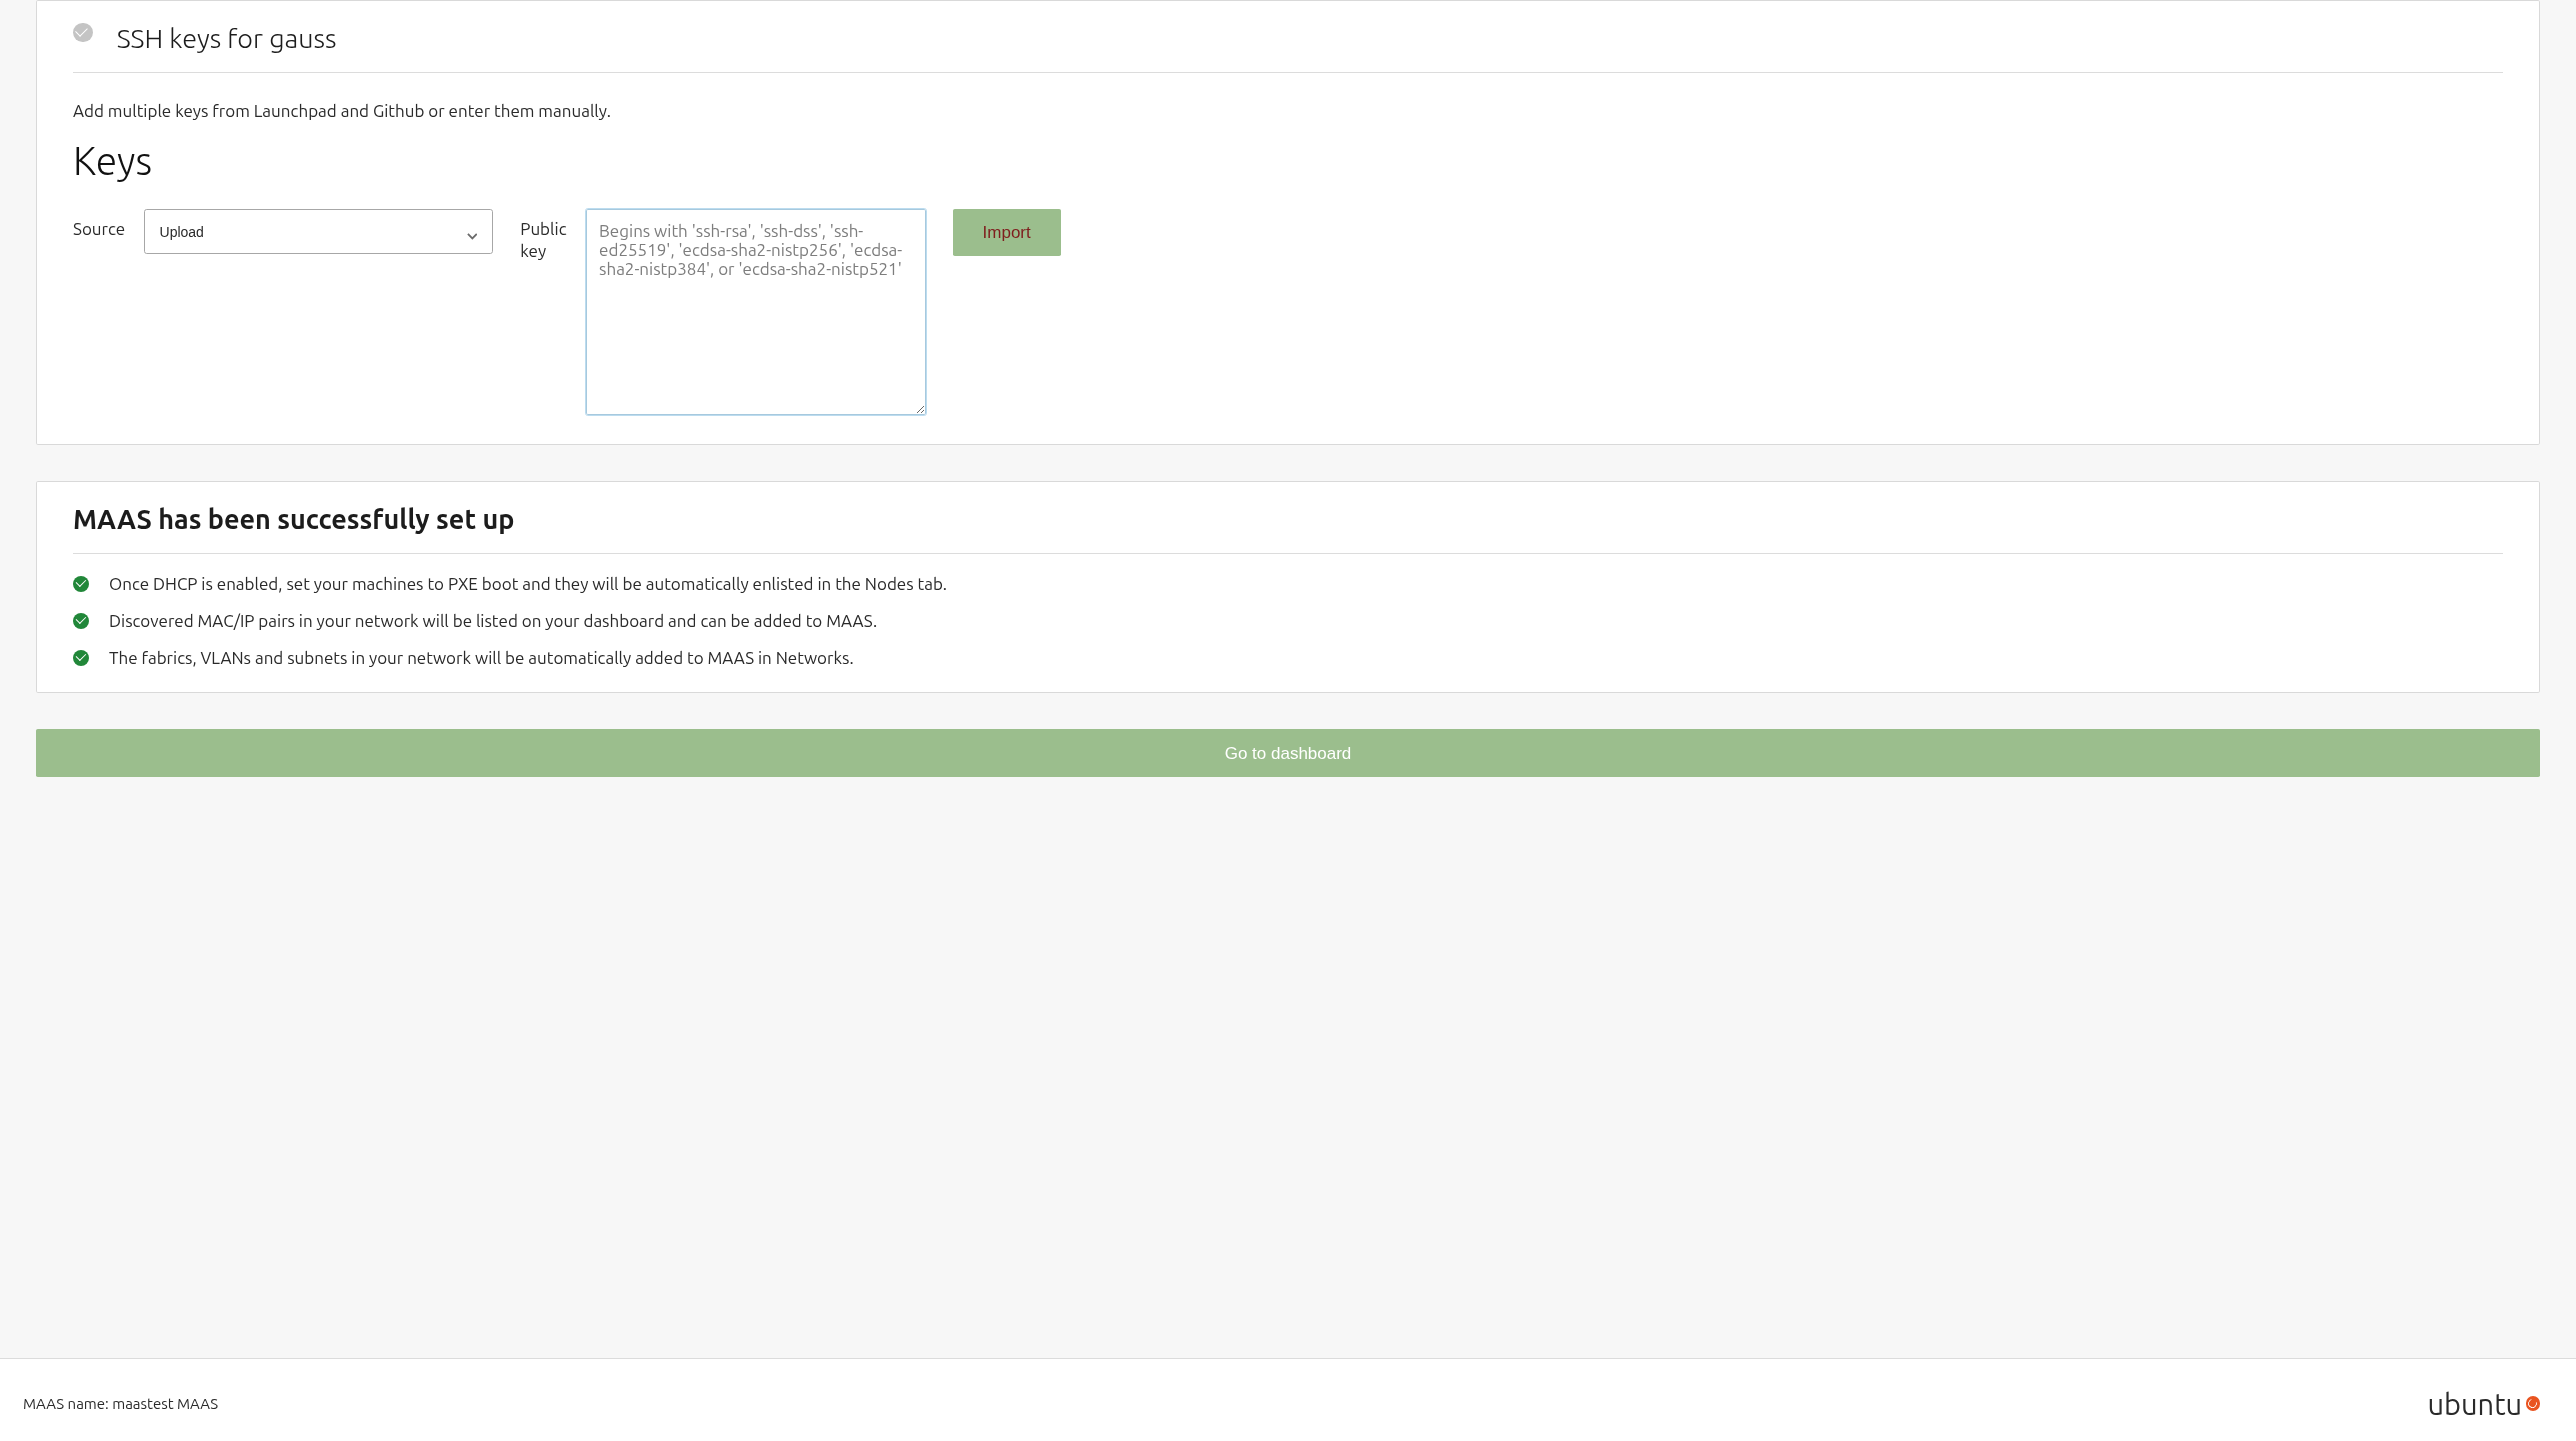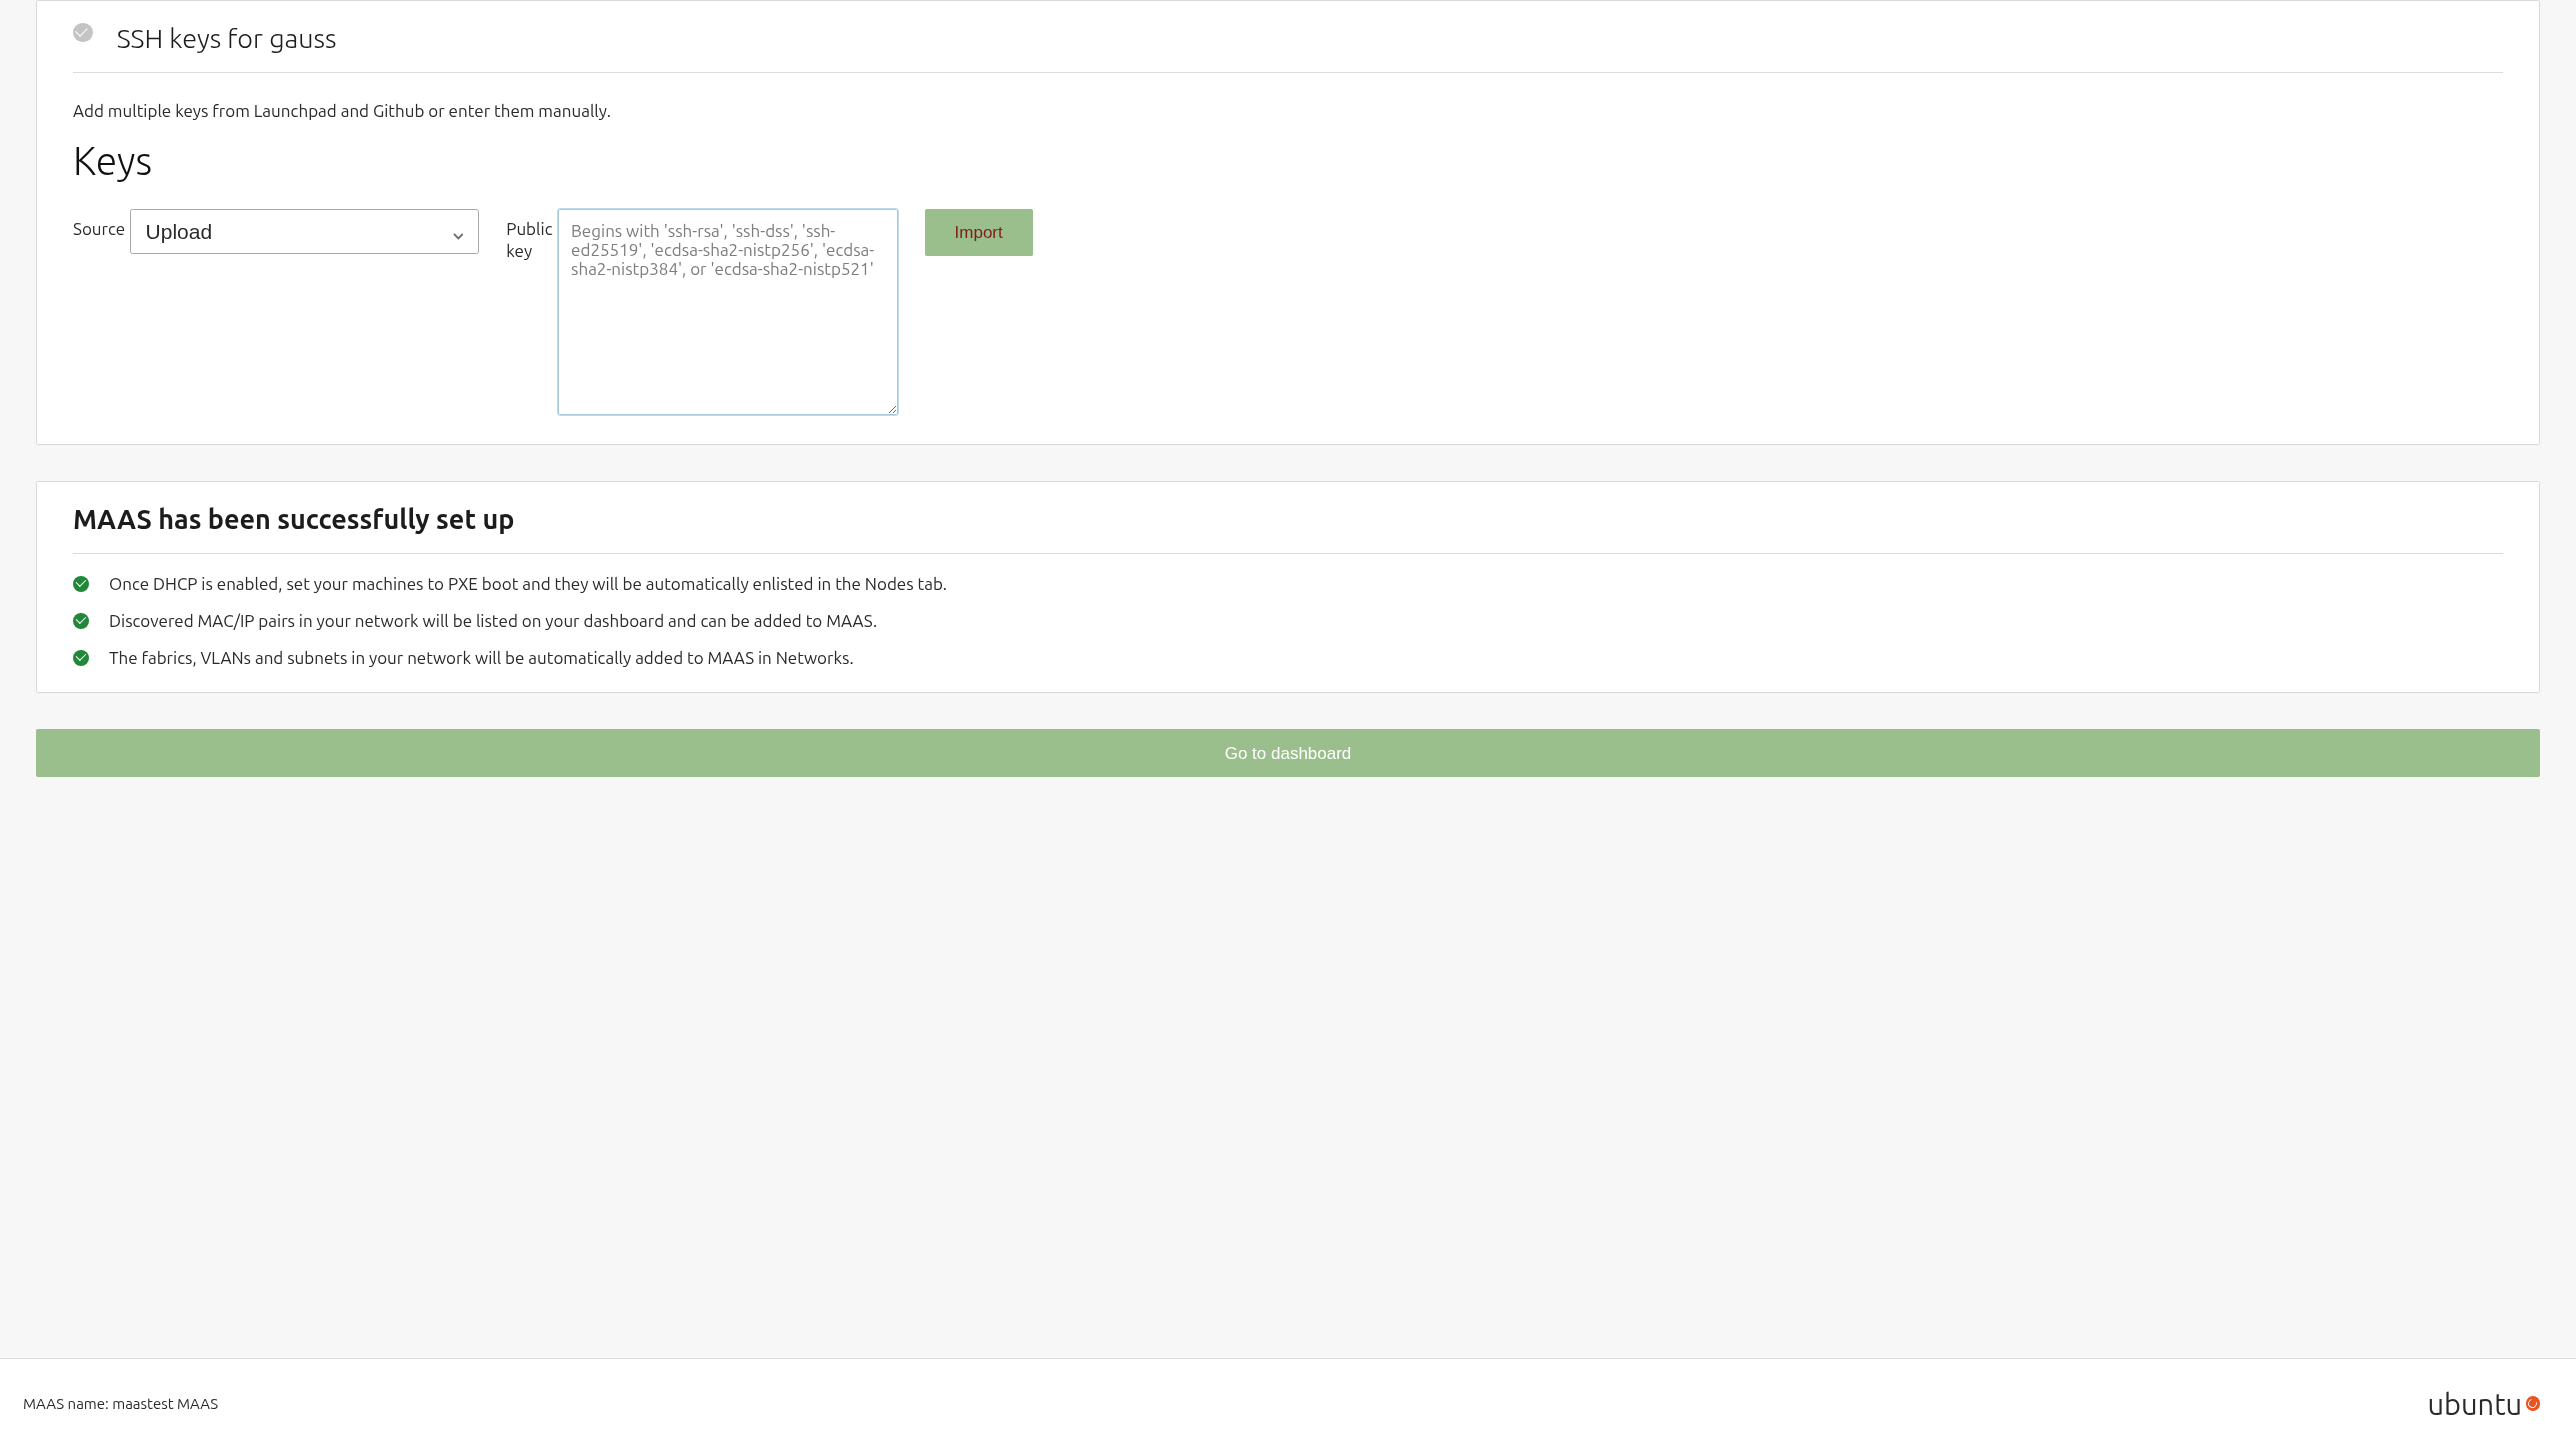--- a/index.html
+++ b/index.html
@@ -74,39 +74,39 @@
     margin-bottom: 27px;
   }
   .form-row {
     display: flex;
     align-items: flex-start;
     gap: 27px;
   }
   .form-group {
     display: flex;
     align-items: flex-start;
-    gap: 5px;
+    gap: 19px;
   }
   .form-label {
     font-size: 17px;
     color: #2a2a2a;
     padding-top: 9px;
     line-height: 1.3;
   }
   .select-wrap {
     position: relative;
     width: 349px;
   }
   .select {
     width: 100%;
     height: 45px;
     border: 0.9px solid #a7a7a7;
     border-radius: 2.7px;
     padding: 0 14.3px;
-    font-size: 21px;
+    font-size: 14px;
     color: #2a2a2a;
     background: #fff;
     appearance: none;
     cursor: pointer;
   }
   .select-wrap .chev {
     position: absolute;
     right: 16px; top: 18px;
     pointer-events: none;
   }

